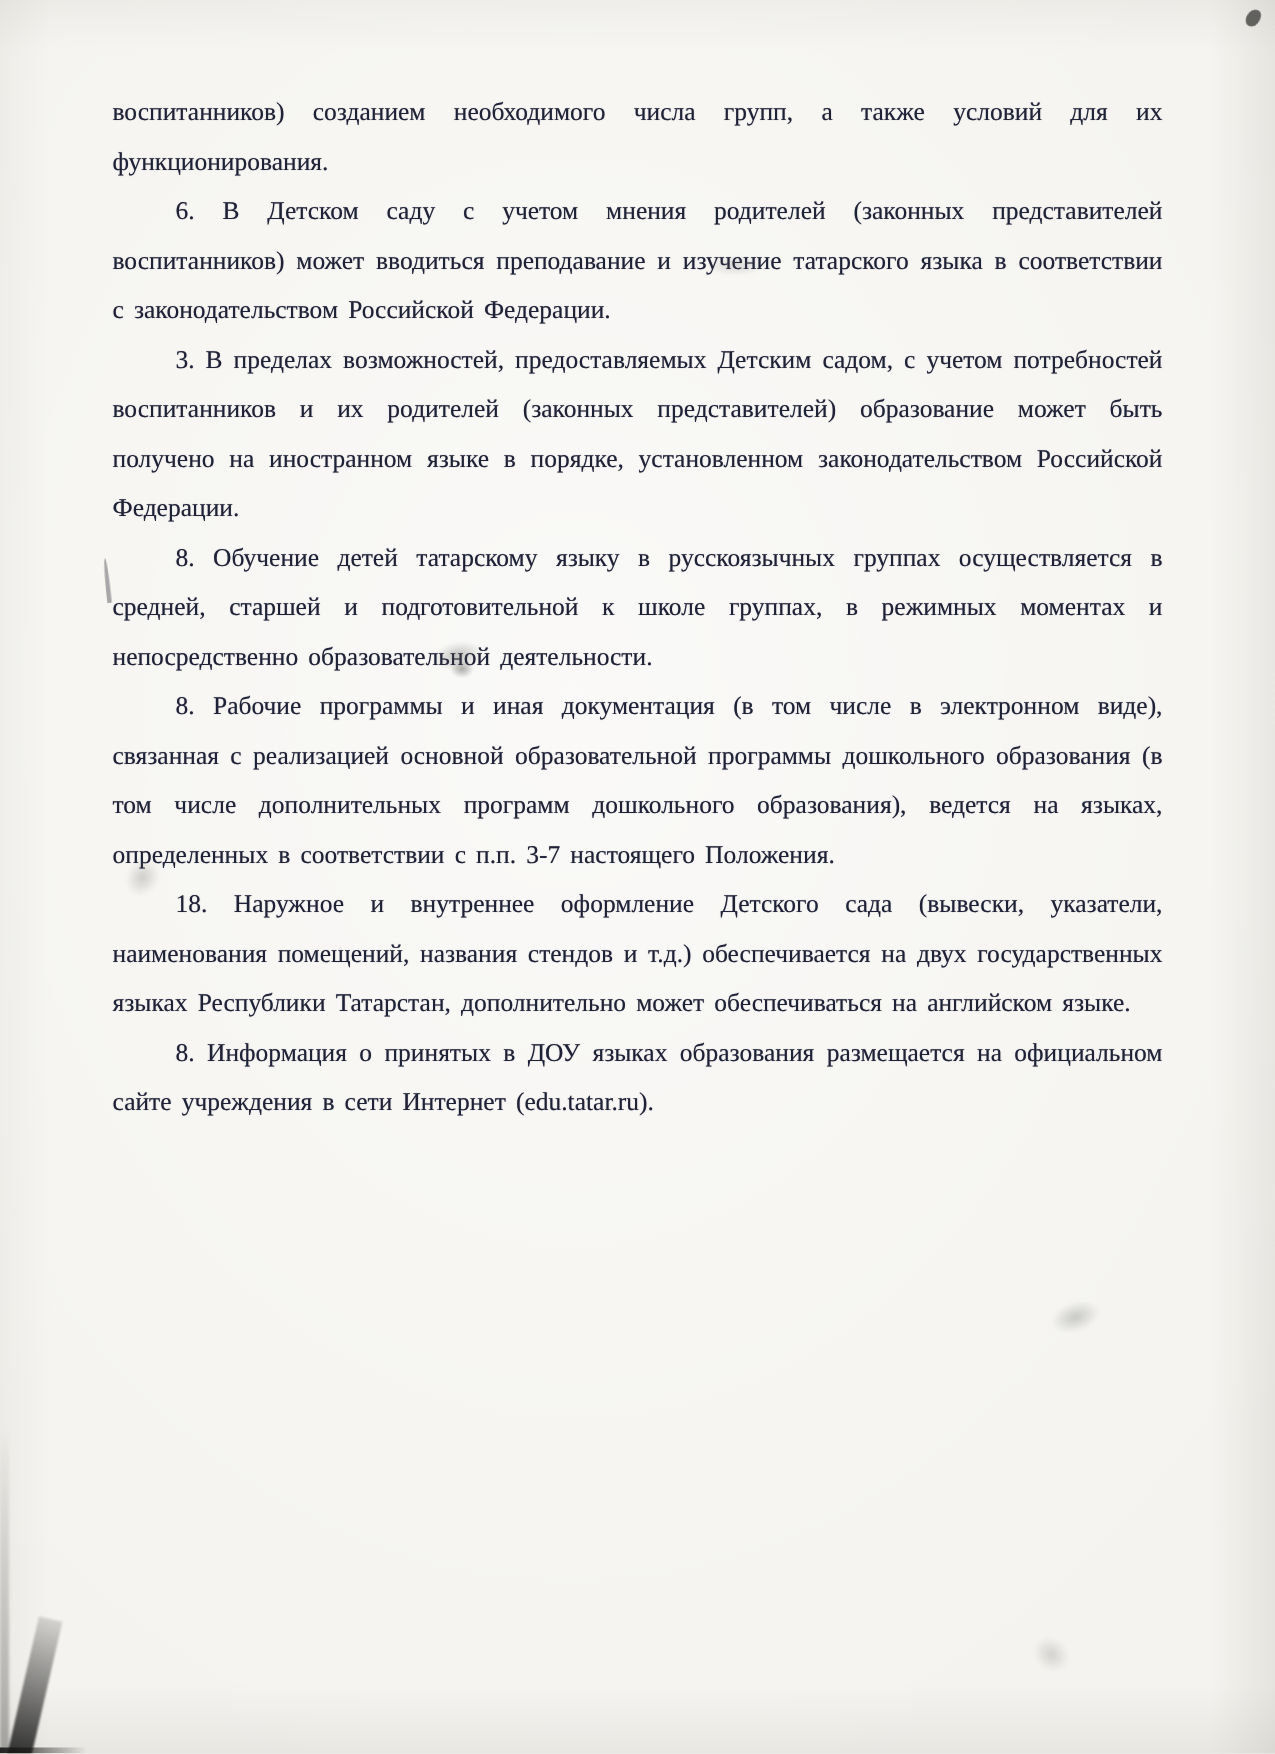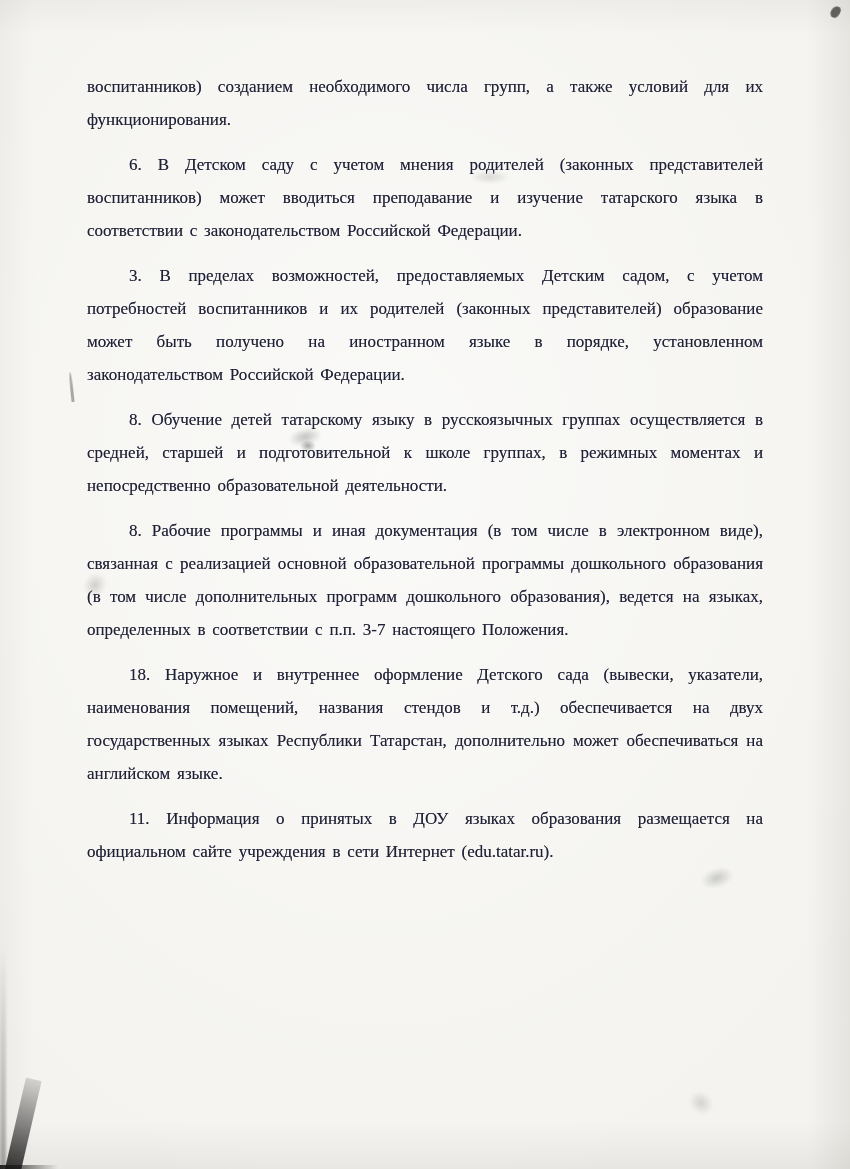--- a/index.html
+++ b/index.html
@@ -32,21 +32,21 @@
     top: 58px;
     width: 700px;
     color: var(--ink);
     font-size: 17px;
     line-height: 33px;
     text-align: justify;
     word-spacing: 2.5px;
     text-shadow: 0 0 0.6px rgba(31,33,54,0.55);
   }
   .content p {
-    margin: 12px;
+    margin: 0;
     text-indent: 42px;
   }
   .content p.no-indent {
     text-indent: 0;
   }
   
   .artifact { position: absolute; pointer-events: none; }
   .dot-top-right {
     left: 831px; top: 6px; width: 9px; height: 12px;
     background: #4a4a48; border-radius: 60% 40% 55% 45%;
@@ -109,21 +109,21 @@
 
 <div class="page">
 
   <div class="content">
       <p class="no-indent">воспитанников) созданием необходимого числа групп, а также условий для их функционирования.</p>
       <p class="">6. В Детском саду с учетом мнения родителей (законных представителей воспитанников) может вводиться преподавание и изучение татарского языка в соответствии с законодательством Российской Федерации.</p>
       <p class="">3. В пределах возможностей, предоставляемых Детским садом, с учетом потребностей воспитанников и их родителей (законных представителей) образование может быть получено на иностранном языке в порядке, установленном законодательством Российской Федерации.</p>
       <p class="">8. Обучение детей татарскому языку в русскоязычных группах осуществляется в средней, старшей и подготовительной к школе группах, в режимных моментах и непосредственно образовательной деятельности.</p>
       <p class="">8. Рабочие программы и иная документация (в том числе в электронном виде), связанная с реализацией основной образовательной программы дошкольного образования (в том числе дополнительных программ дошкольного образования), ведется на языках, определенных в соответствии с п.п. 3-7 настоящего Положения.</p>
       <p class="">18. Наружное и внутреннее оформление Детского сада (вывески, указатели, наименования помещений, названия стендов и т.д.) обеспечивается на двух государственных языках Республики Татарстан, дополнительно может обеспечиваться на английском языке.</p>
-      <p class="">11. Информация о принятых в ДОУ языках образования размещается на официальном сайте учреждения в сети Интернет (edu.tatar.ru).</p>
+      <p class="">8. Информация о принятых в ДОУ языках образования размещается на официальном сайте учреждения в сети Интернет (edu.tatar.ru).</p>
     </div>
 
   <div class="artifact dot-top-right"></div>
   <div class="artifact smudge-1"></div>
   <div class="artifact smudge-2"></div>
   <div class="artifact smudge-3"></div>
   <div class="artifact smudge-4"></div>
   <div class="artifact smudge-5"></div>
   <div class="artifact smudge-6"></div>
   <div class="artifact margin-mark"></div>

